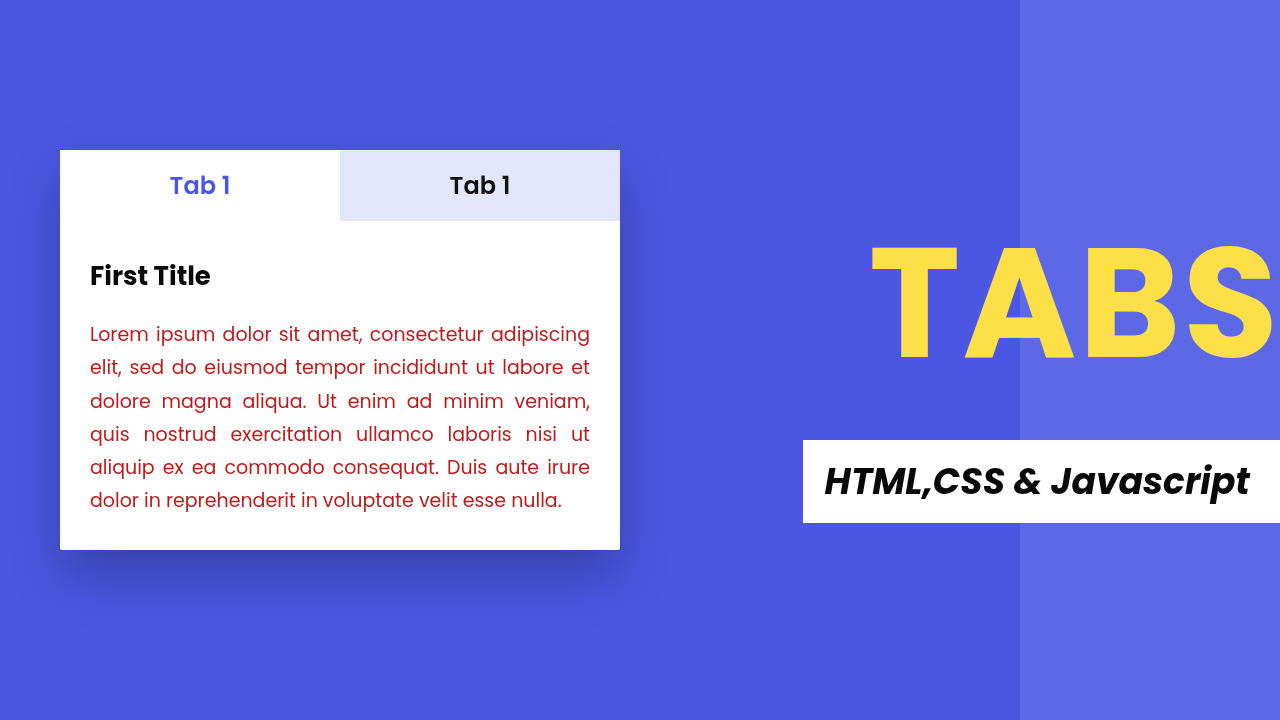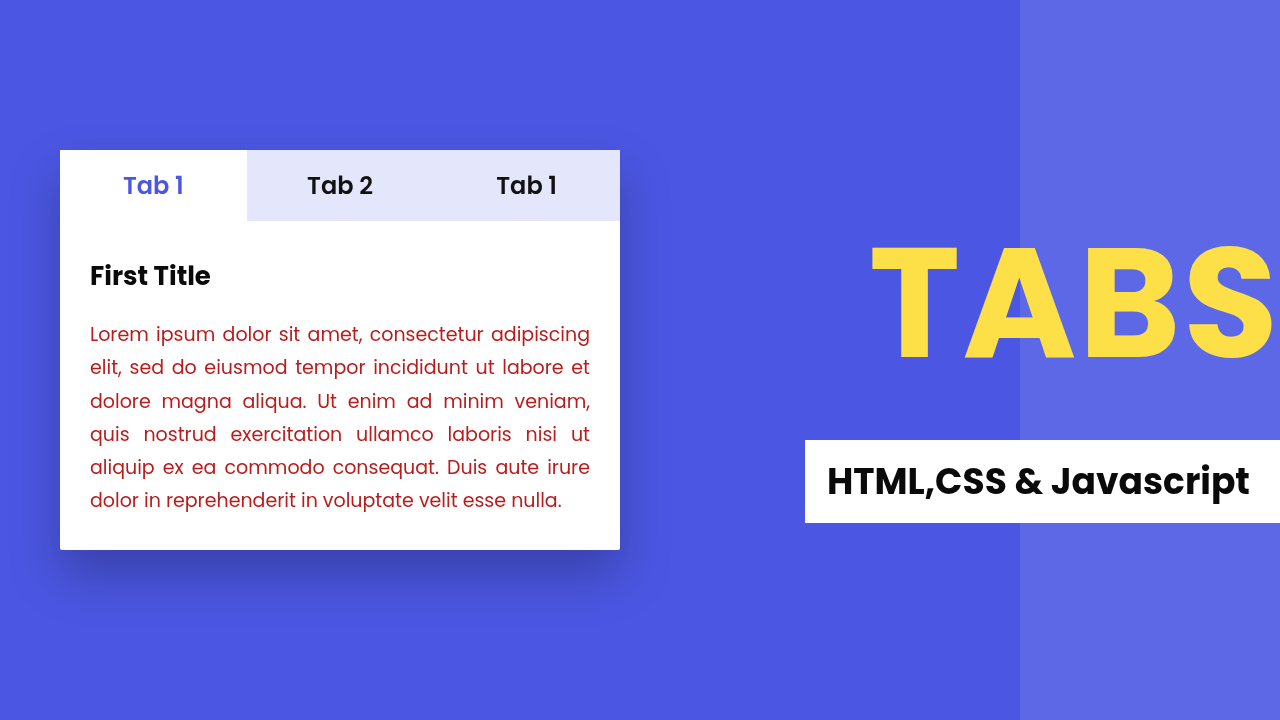--- a/index.html
+++ b/index.html
@@ -24,21 +24,20 @@
     left: 60px;
     top: 150px;
     width: 560px;
     background: #ffffff;
     box-shadow: 0 25px 50px rgba(0,0,0,0.25);
     border-radius: 2px;
   }
   .tabs-header {
     display: flex;
     width: 100%;
-    justify-content: flex-end;
   }
   .tab {
     flex: 1;
     text-align: center;
     padding: 18px 0;
     font-size: 24px;
     font-weight: 600;
     cursor: pointer;
     background: #e4e7fb;
     color: #121212;
@@ -74,31 +73,31 @@
   }
   .subtitle-bar {
     position: absolute;
     right: 0;
     top: 440px;
     background: #ffffff;
     padding: 14px 30px 14px 22px;
     font-size: 36px;
     font-weight: 700;
     color: #0a0a0a;
+    font-style: italic;
   }
 </style>
 </head>
 <body>
 
 <div class="right-stripe"></div>
 
 <div class="card">
   <div class="tabs-header">
     <div class="tab active">Tab 1</div>
-    <div class="tab">Tab 2</div>
     <div class="tab">Tab 1</div>
   </div>
   <div class="content">
     <h3>First Title</h3>
     <p>Lorem ipsum dolor sit amet, consectetur adipiscing elit, sed do eiusmod tempor incididunt ut labore et dolore magna aliqua. Ut enim ad minim veniam, quis nostrud exercitation ullamco laboris nisi ut aliquip ex ea commodo consequat. Duis aute irure dolor in reprehenderit in voluptate velit esse nulla.</p>
   </div>
 </div>
 
 <div class="big-title">TABS</div>
 <div class="subtitle-bar">HTML,CSS &amp; Javascript</div>

